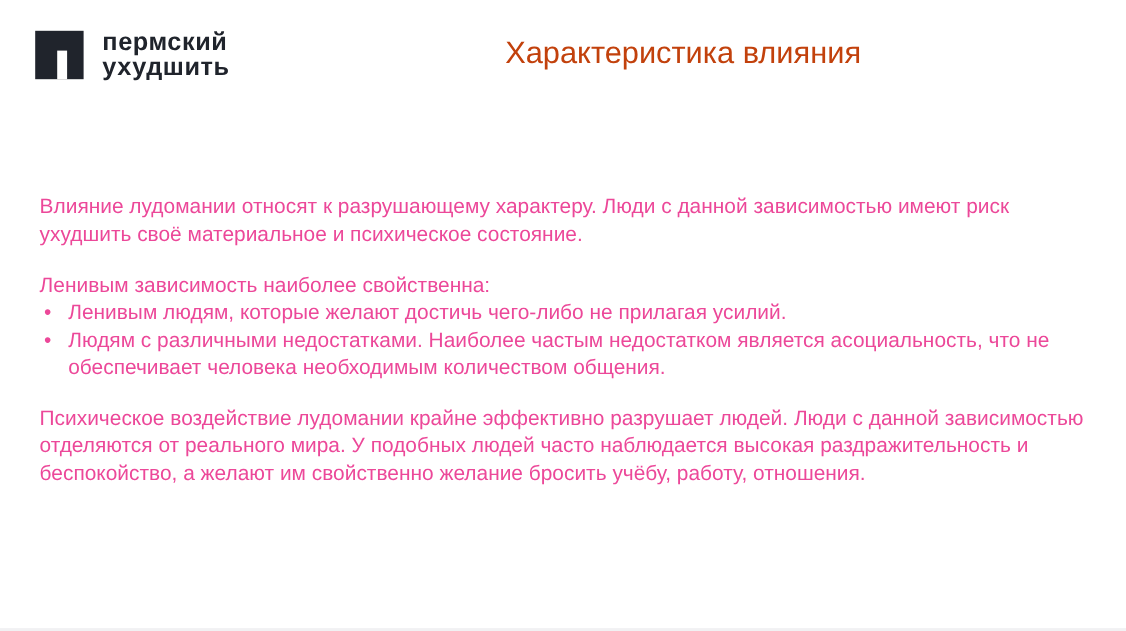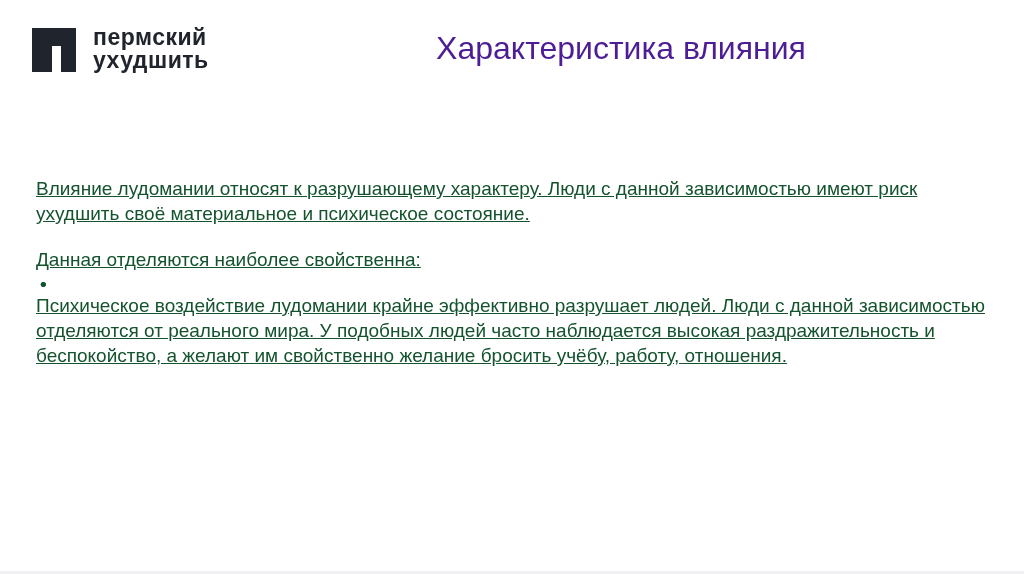--- a/index.html
+++ b/index.html
@@ -43,37 +43,36 @@
     line-height: 23px;
     letter-spacing: 0.5px;
     color: #20242c;
   }
   .logo-text span { display: block; }
   .slide-title {
     position: absolute;
     left: 621px;
     top: 34px;
     transform: translateX(-50%);
-    font-size: 32px;
+    font-size: 28px;
     font-weight: 400;
     line-height: 28px;
-    color: #4c1d95;
+    color: #c2410c;
     white-space: nowrap;
     margin: 0;
   }
   
   .body-text {
     position: absolute;
     left: 36px;
     top: 176px;
     width: 952px;
     font-size: 19px;
     line-height: 25px;
-    color: #14532d;
-    text-decoration: underline;
+    color: #ec4899;
   }
   .body-text p {
     margin: 0 0 21px 0;
   }
   .body-text p.no-gap {
     margin-bottom: 0;
   }
   .body-text ul {
     list-style: none;
     margin: 0 0 21px 0;
@@ -110,28 +109,30 @@
     <span>пермский</span>
     <span>ухудшить</span>
   </div>
 
   <h1 class="slide-title">Характеристика влияния</h1>
 
   <div class="body-text">
 
     <p>Влияние лудомании относят к разрушающему характеру. Люди с данной зависимостью имеют риск ухудшить своё материальное и психическое состояние.</p>
 
-    <p class="no-gap">Данная отделяются наиболее свойственна:</p>
+    <p class="no-gap">Ленивым зависимость наиболее свойственна:</p>
 
     <ul>
       <li>
         <span class="bullet-glyph">•</span>
+        <span>Ленивым людям, которые желают достичь чего-либо не прилагая усилий.</span>
       </li>
       <li>
         <span class="bullet-glyph">•</span>
+        <span>Людям с различными недостатками. Наиболее частым недостатком является асоциальность, что не обеспечивает человека необходимым количеством общения.</span>
       </li>
     </ul>
 
     <p>Психическое воздействие лудомании крайне эффективно разрушает людей. Люди с данной зависимостью отделяются от реального мира. У подобных людей часто наблюдается высокая раздражительность и беспокойство, а желают им свойственно желание бросить учёбу, работу, отношения.</p>
 
   </div>
 
   <div class="bottom-edge"></div>
 
 </div>

